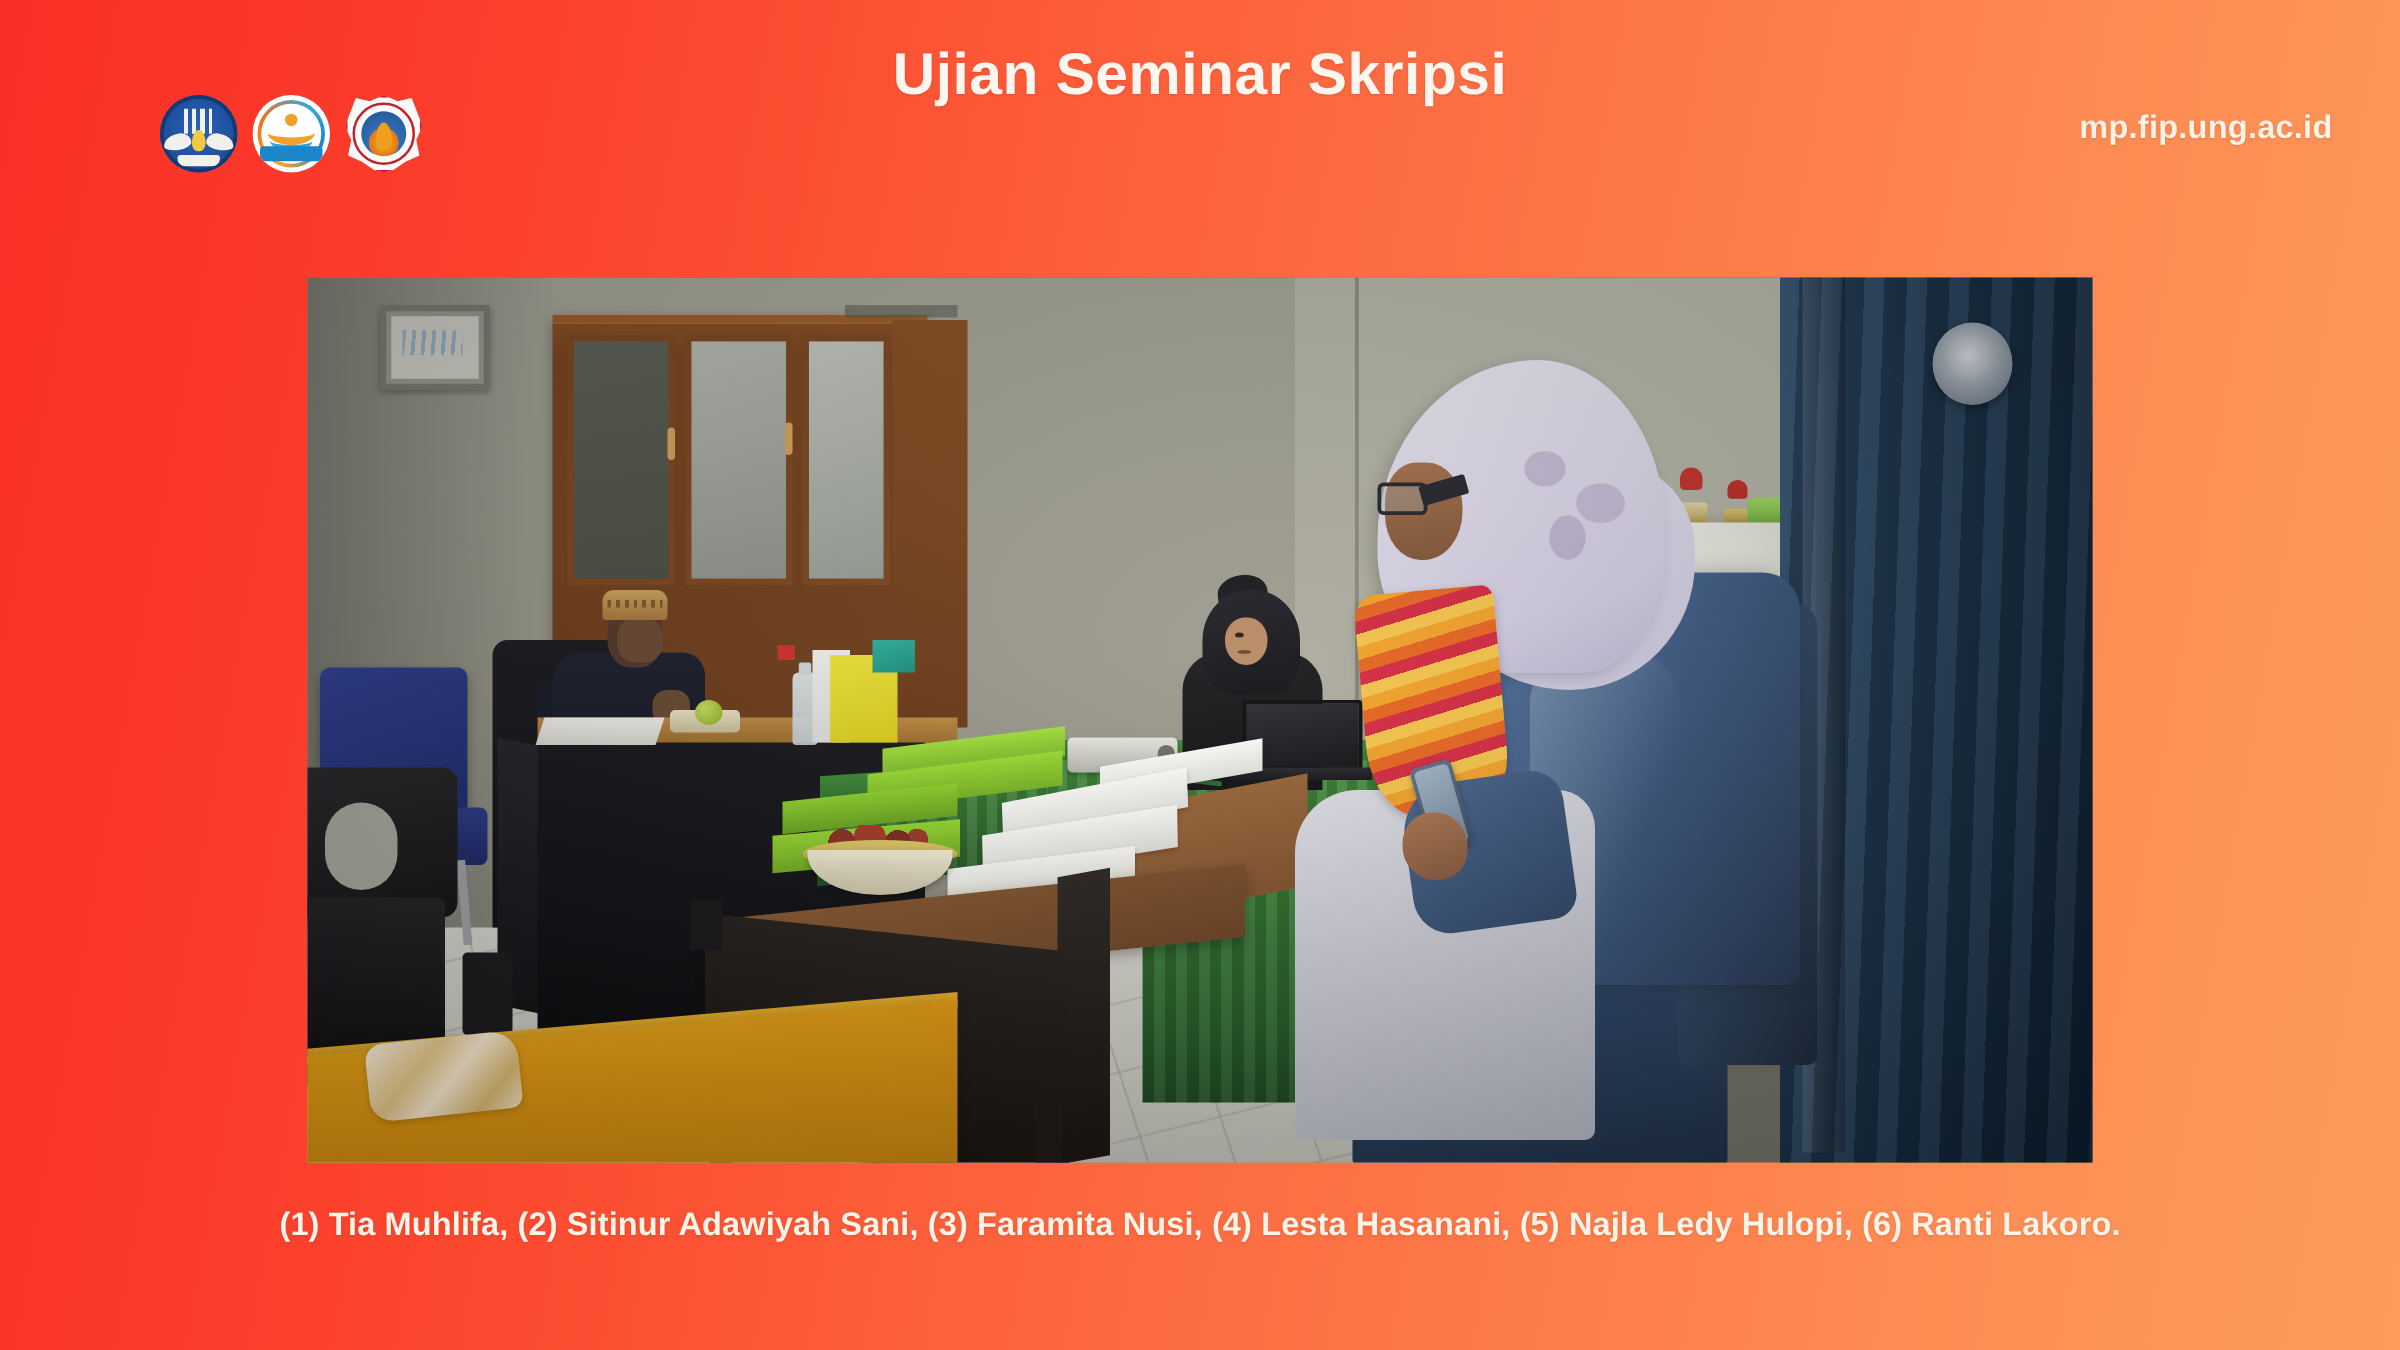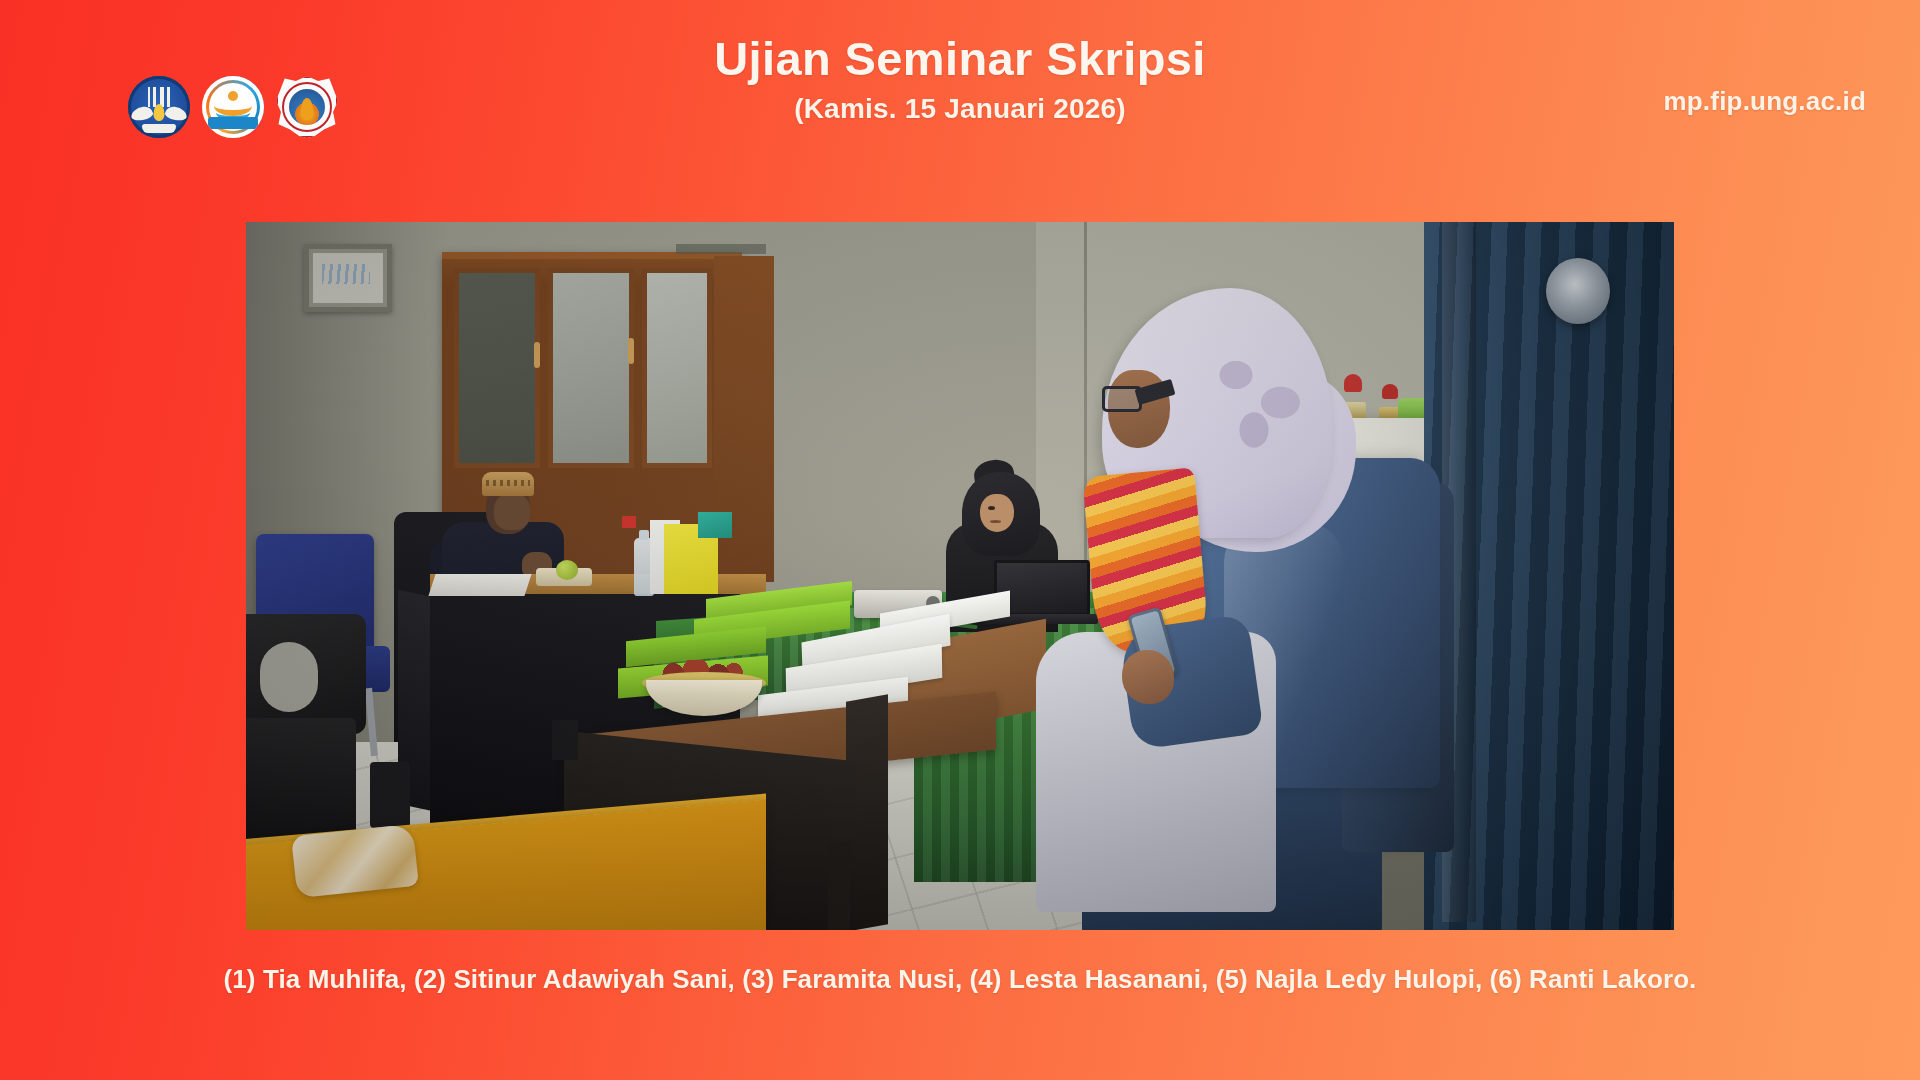--- a/index.html
+++ b/index.html
@@ -498,21 +498,20 @@
 
     <div class="logo logo-ung">
       <div class="ringtxt"></div>
       <div class="core"></div>
       <div class="flameU"></div>
     </div>
   </div>
 
   <div class="title-block">
     <div class="title">Ujian Seminar Skripsi</div>
-    <div class="subtitle">(Kamis. 15 Januari 2026)</div>
   </div>
 
   <div class="site-url">mp.fip.ung.ac.id</div>
 </div>
 
 <div class="photo">
   <div class="wall-main"></div>
   <div class="wall-right"></div>
   <div class="wall-seam"></div>
   <div class="wall-shadowL"></div>

